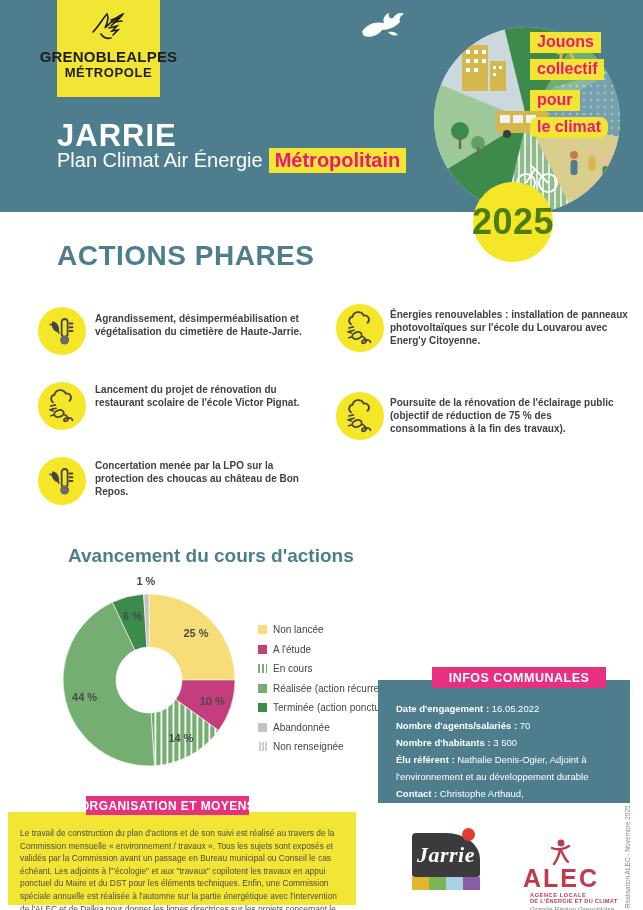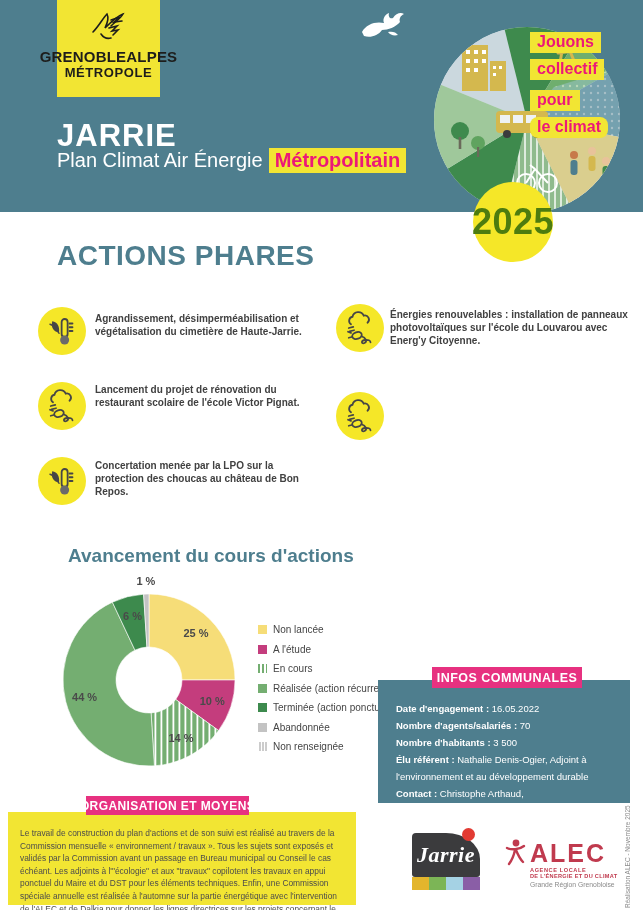--- a/index.html
+++ b/index.html
@@ -40,21 +40,21 @@
   .chart-title{position:absolute;left:68px;top:545px;color:#4e7e8e;font-size:19px;font-weight:800;}
   #donut-svg{position:absolute;left:49px;top:576px;}
   .slice-label{font-family:"Liberation Sans",sans-serif;font-size:11px;font-weight:600;fill:#4a4a4a;text-anchor:middle;}
   .legend{position:absolute;left:258px;top:624px;display:flex;flex-direction:column;gap:8.5px;}
   .legend-item{display:flex;align-items:center;}
   .legend-swatch{width:9px;height:9px;margin-right:6px;flex:0 0 9px;}
   .legend-label{font-size:10px;color:#454545;font-weight:500;white-space:nowrap;text-align:right;}
 
   
   .infos-box{position:absolute;left:378px;top:680px;width:252px;height:123px;background:#4e7e8e;}
-  .infos-banner{position:absolute;left:432px;top:667px;width:150px;height:21px;background:#e73180;
+  .infos-banner{position:absolute;left:432px;top:667px;width:174px;height:21px;background:#e73180;
                 display:flex;align-items:center;justify-content:center;z-index:2;}
   .infos-banner span{color:#ffffff;font-size:12.5px;font-weight:800;letter-spacing:.5px;white-space:nowrap;}
   .infos-content{position:absolute;left:396px;top:700px;width:226px;color:#ffffff;font-size:9.5px;line-height:1.8;}
   .infos-content .row b{font-weight:800;}
 
   
   .org-box{position:absolute;left:8px;top:812px;width:348px;height:93px;background:#f2e533;}
   .org-banner{position:absolute;left:86px;top:796px;width:163px;height:19px;background:#e73180;
               display:flex;align-items:center;justify-content:center;z-index:2;}
   .org-banner span{color:#ffffff;font-size:12px;font-weight:800;letter-spacing:.4px;white-space:nowrap;}
@@ -62,21 +62,21 @@
 
   
   .jarrie-logo{position:absolute;left:410px;top:830px;width:72px;height:62px;}
   .jarrie-block{position:absolute;left:2px;top:3px;width:68px;height:44px;background:#3b3b3d;
                 border-radius:4px 34px 3px 3px / 4px 26px 3px 3px;display:flex;align-items:center;justify-content:center;}
   .jarrie-block span{color:#ffffff;font-family:"Liberation Serif",serif;font-style:italic;font-weight:bold;font-size:22px;letter-spacing:.5px;}
   .jarrie-dot{position:absolute;left:52px;top:-2px;width:13px;height:13px;border-radius:50%;background:#e23b33;}
   .jarrie-squares{position:absolute;left:2px;top:47px;display:flex;}
   .jarrie-squares i{display:block;width:17px;height:13px;}
   .alec-logo{position:absolute;left:503px;top:838px;width:116px;height:56px;}
-  .alec-top{display:flex;align-items:flex-end;}
+  .alec-top{display:flex;align-items:center;flex-direction:column;}
   .alec-person{width:24px;height:28px;margin-right:3px;}
   .alec-name{color:#c03a4e;font-size:25px;font-weight:800;letter-spacing:2px;line-height:1;}
   .alec-l1{font-size:5.6px;color:#c03a4e;font-weight:bold;letter-spacing:.6px;margin-top:1px;margin-left:27px;}
   .alec-l2{font-size:5.6px;color:#c03a4e;font-weight:bold;letter-spacing:.3px;margin-left:27px;}
   .alec-l3{font-size:6.8px;color:#8a8a8a;margin-top:2px;margin-left:27px;}
   .credit{position:absolute;left:624px;top:832px;height:76px;writing-mode:vertical-rl;transform:rotate(180deg);
           font-size:6.5px;color:#8a8a8a;white-space:nowrap;}
 </style>
 </head>
 <body>
@@ -240,20 +240,21 @@
 
   <div class="action-icon" style="left:336px;top:392px;">
     <svg viewBox="0 0 48 48" fill="none" stroke="#464646" stroke-width="2.4" stroke-linecap="round">
       <path d="M12,19 a5.5,5.5 0 0 1 2,-10 a8,8 0 0 1 15,-1.5 a5.5,5.5 0 0 1 5,9.5"></path>
       <path d="M9,24 l6,-1.5 M10,28.5 l6,-1.5"></path>
       <ellipse cx="20" cy="34" rx="6.5" ry="4.5" transform="rotate(-18 20 34)"></ellipse>
       <path d="M12,30.5 l-4,-1.5 M13,36 l-4,1"></path>
       <path d="M26,35 C32,37 34,42 30,44 C26,46 25,41 30,40 C35,39 38,41 38,43"></path>
     </svg>
   </div>
+  <div class="action-text" style="left:390px;top:396px;width:240px;">Poursuite de la rénovation de l'éclairage public (objectif de réduction de 75 % des consommations à la fin des travaux).</div>
 
   <div class="chart-title">Avancement du cours d'actions</div>
   <svg id="donut-svg" width="200" height="204">
       <defs>
         <pattern id="stripe-2" width="6" height="6" patternUnits="userSpaceOnUse">
           <rect width="6" height="6" fill="#74ae71"></rect>
           <rect x="3.5" width="1.8" height="6" fill="#ffffff"></rect>
         </pattern>
       </defs>
       <path d="M100,18 A86,86 0 0 1 186,104 L133,104 A33,33 0 0 0 100,71 Z" fill="#f6dd78" stroke="#ffffff" stroke-width="0.6"></path>

